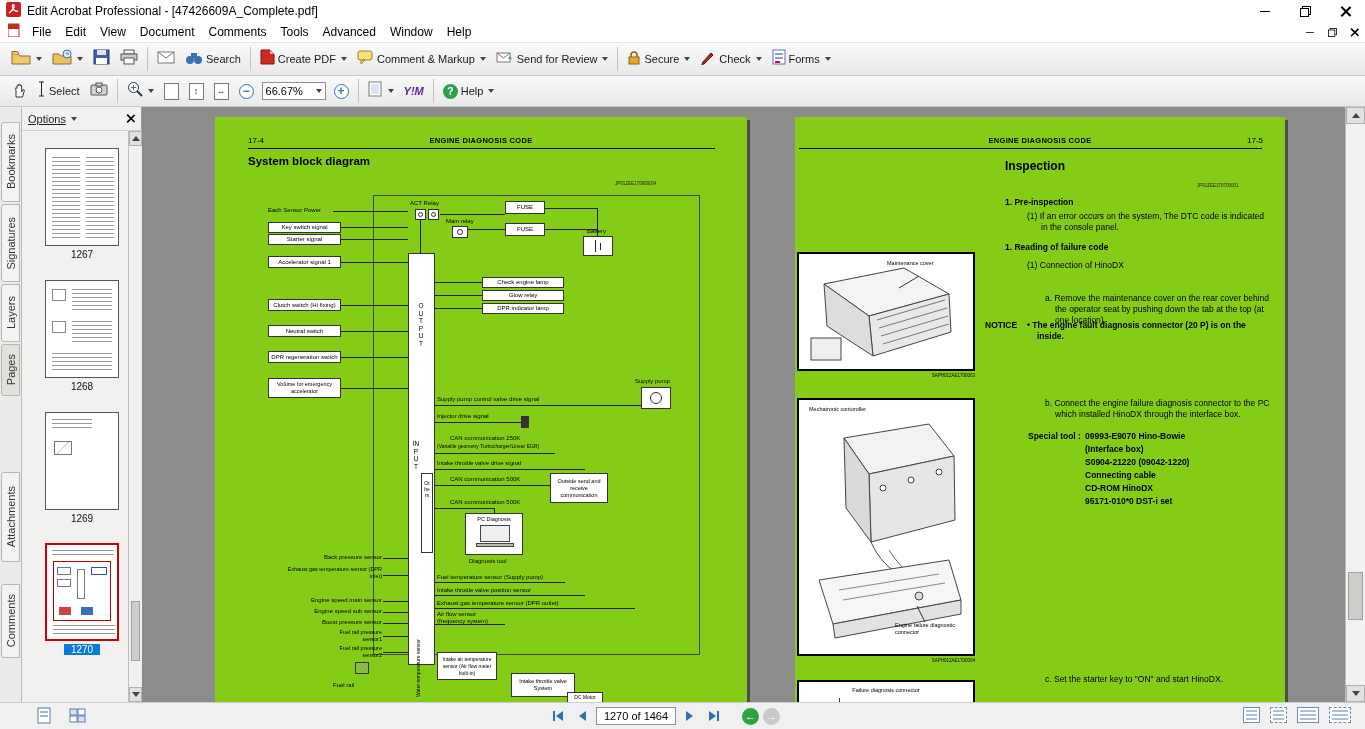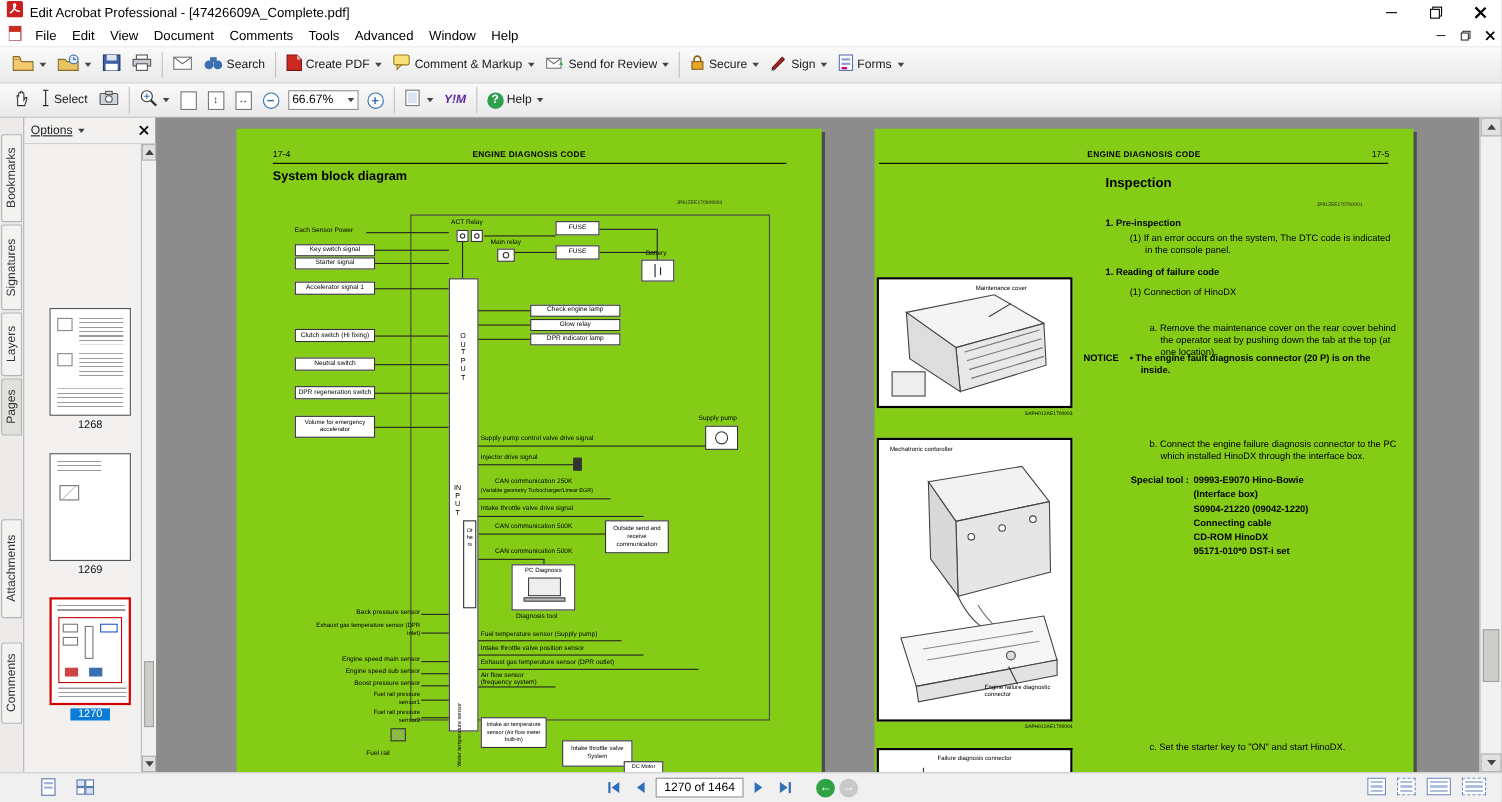--- a/index.html
+++ b/index.html
@@ -222,21 +222,21 @@
           <path d="M4 7 v-2 a3 3 0 0 1 6 0 v2" fill="none" stroke="#8a6312" stroke-width="1.5"></path>
         </svg></span>
       <span class="tb-label">Secure</span>
       <span class="dd"></span>
     </div>
   <div class="tbtn">
       <span><svg width="16" height="15">
           <path d="M2 13 L11 3 L13 5 L4 14 z" fill="#b02820" stroke="#5e110c"></path>
           <path d="M2 13 l-1 3 l3 -1 z" fill="#333"></path>
         </svg></span>
-      <span class="tb-label">Sign</span>
+      <span class="tb-label">Check</span>
       <span class="dd"></span>
     </div>
   <div class="tbtn">
       <span><svg width="14" height="16">
           <rect x="1" y="1" width="12" height="14" fill="#fff" stroke="#5c6fae"></rect>
           <rect x="3" y="4" width="8" height="2" fill="#8b9fd4"></rect>
           <rect x="3" y="8" width="8" height="2" fill="#8b9fd4"></rect>
           <rect x="3" y="12" width="5" height="2" fill="#c06"></rect>
         </svg></span>
       <span class="tb-label">Forms</span>
@@ -334,20 +334,27 @@
   </div>
 
   <div class="thumb-panel">
     <div class="panel-head">
       <span class="opt">Options</span>
       <span class="dd"></span>
       <span style="flex:1"></span>
       <span class="ico-close" style="transform:scale(.8);"></span>
     </div>
 
+    <div class="thumb" style="top:41px;">
+      <div class="thumb-img">
+        <div class="tstripes" style="left:6px;top:8px;width:28px;height:82px;"></div>
+        <div class="tstripes" style="left:40px;top:8px;width:28px;height:82px;"></div>
+      </div>
+      <div class="thumb-label">1267</div>
+    </div>
 
     <div class="thumb" style="top:173px;">
       <div class="thumb-img">
         <div style="position:absolute;left:6px;top:8px;width:14px;height:12px;border:1px solid #888;"></div>
         <div class="tstripes" style="left:26px;top:8px;width:40px;height:24px;"></div>
         <div style="position:absolute;left:6px;top:40px;width:14px;height:12px;border:1px solid #888;"></div>
         <div class="tstripes" style="left:26px;top:40px;width:40px;height:24px;"></div>
         <div class="tstripes" style="left:6px;top:72px;width:60px;height:18px;"></div>
       </div>
       <div class="thumb-label">1268</div>

